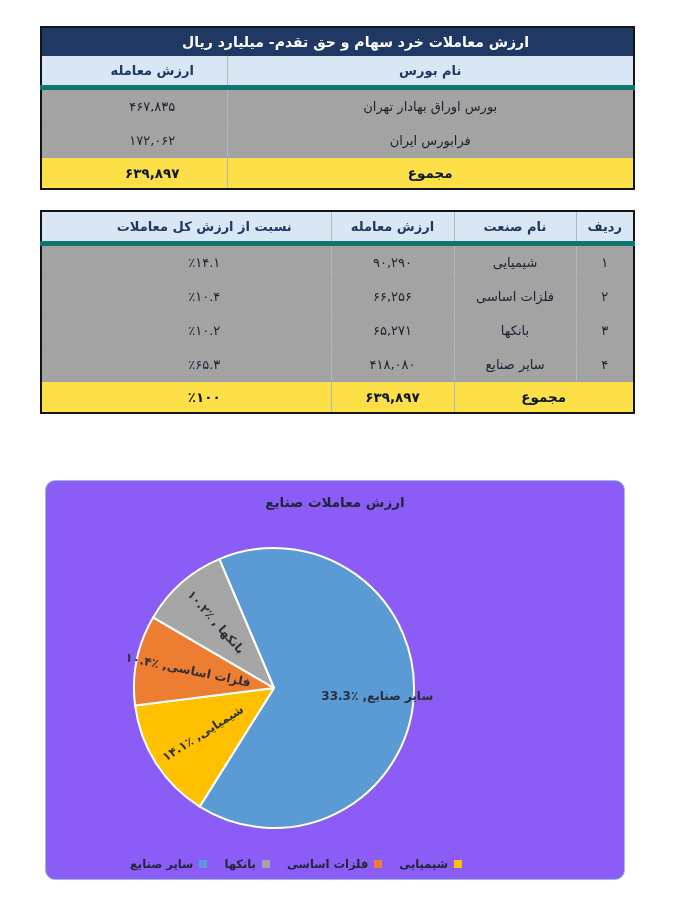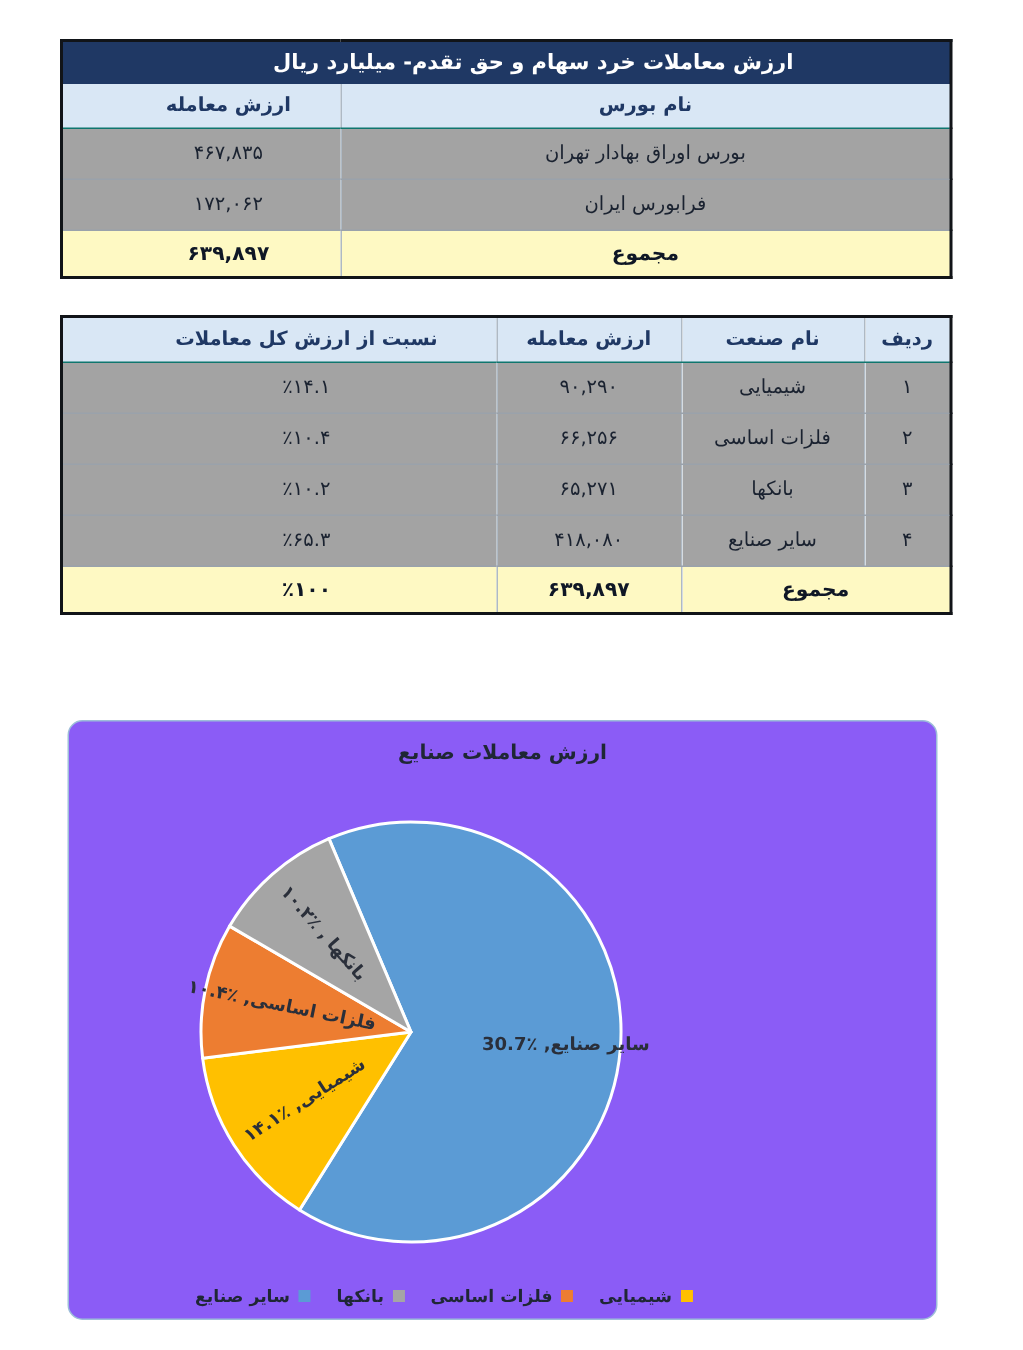--- a/index.html
+++ b/index.html
@@ -16,29 +16,29 @@
     text-align:center;vertical-align:middle;padding:0 4px;
     border-left:1px solid #aeb9c4;overflow:hidden;white-space:nowrap;
   }
   .tbl td:last-child{border-left:none;padding-left:40px;}
   .tbl tr.title-row td{
     background:#1F3864;color:#ffffff;font-weight:bold;font-size:14px;
     height:28px;border-left:none;
   }
   .tbl tr.head-row td{
     background:#D9E7F5;color:#1F3864;font-weight:bold;font-size:13px;
-    height:29px;border-bottom:1px solid #0f766e;
+    height:29px;border-bottom:5px solid #0f766e;
   }
   .tbl tr.data-row td{
     background:#a3a3a3;color:#1a2230;font-size:13px;height:33px;
     border-bottom:1px solid #9aa2ab;
   }
   .tbl tr.data-row:last-of-type td{border-bottom:1px solid #9aa2ab;text-align:center;}
   .tbl tr.total-row td{
-    background:#fef9c3;color:#0f1726;font-weight:bold;font-size:13.5px;
+    background:#fde047;color:#0f1726;font-weight:bold;font-size:13.5px;
     height:30px;border-top:1px solid #45494f;
   }
   #table1{left:40px;top:26px;width:593px;}
   #table2{left:40px;top:210px;width:593px;}
   
   #chart-box{
     position:absolute;left:45px;top:480px;width:580px;height:400px;
     box-sizing:border-box;border:1.5px solid #9DBDD9;border-radius:10px;
     background:#8b5cf6;
   }
@@ -148,21 +148,21 @@
 
 <div id="chart-box">
   <div id="chart-title">ارزش معاملات صنایع</div>
   <svg id="pie-svg" width="580" height="400" viewBox="0 0 580 400">
       <path d="M 228 207 L 173.30 78.13 A 140 140 0 1 1 153.65 325.62 Z" fill="#5B9BD5" stroke="#ffffff" stroke-width="2" stroke-linejoin="round"></path>
       <path d="M 228 207 L 153.65 325.62 A 140 140 0 0 1 89.09 224.45 Z" fill="#FFC000" stroke="#ffffff" stroke-width="2" stroke-linejoin="round"></path>
       <path d="M 228 207 L 89.09 224.45 A 140 140 0 0 1 107.10 136.41 Z" fill="#ED7D31" stroke="#ffffff" stroke-width="2" stroke-linejoin="round"></path>
       <path d="M 228 207 L 107.10 136.41 A 140 140 0 0 1 173.30 78.13 Z" fill="#A5A5A5" stroke="#ffffff" stroke-width="2" stroke-linejoin="round"></path>
     </svg>
   <div id="labels-layer">
-      <div class="pie-label" style="left: 331.275px; top: 215.2px; transform: translate(-50%, -50%) rotate(0deg);">سایر صنایع, ٪30.7</div>
+      <div class="pie-label" style="left: 331.275px; top: 215.2px; transform: translate(-50%, -50%) rotate(0deg);">سایر صنایع, ٪33.3</div>
       <div class="pie-label" style="left: 157.187px; top: 252.183px; transform: translate(-50%, -50%) rotate(-32.5deg);">شیمیایی, ٪۱۴.۱</div>
       <div class="pie-label" style="left: 141.589px; top: 189.325px; transform: translate(-50%, -50%) rotate(11.6deg);">فلزات اساسی, ٪۱۰.۴</div>
       <div class="pie-label" style="left: 169.718px; top: 140.799px; transform: translate(-50%, -50%) rotate(48.6deg);">بانکها , ٪۱۰.۲</div>
     </div>
   <div id="legend">
       <span class="lg-entry">
         <span>سایر صنایع</span>
         <span class="lg-sq" style="background: rgb(91, 155, 213);"></span>
       </span>
       <span class="lg-entry">

